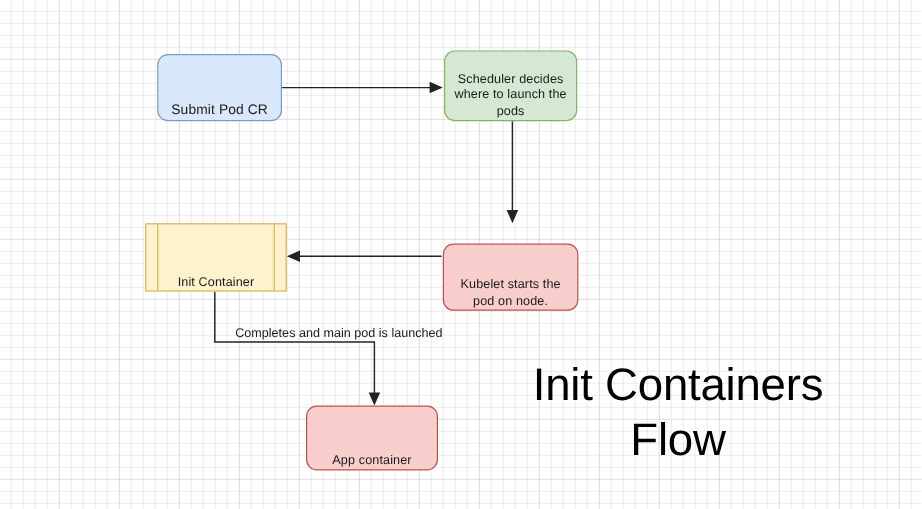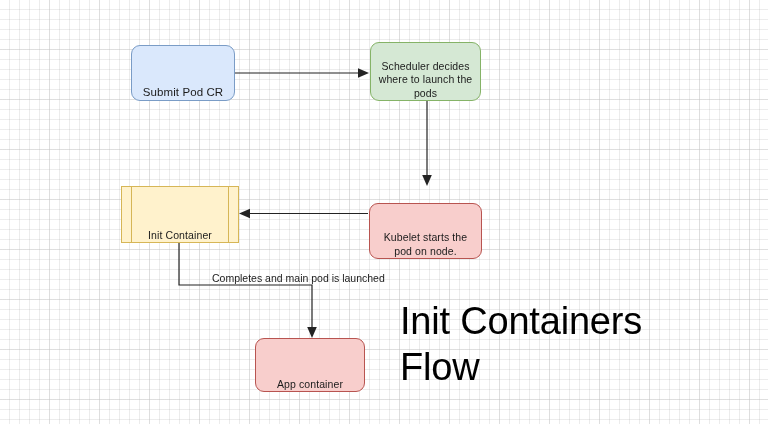--- a/index.html
+++ b/index.html
@@ -92,32 +92,31 @@
     fill: none;
     stroke: #232323;
     stroke-width: 1.2px;
   }
   .edge-head { fill: #232323; }
   .edge-label {
     position: absolute;
     font-size: 10.5px;
     color: #1b1b1b;
     white-space: nowrap;
-    margin-left: 16px;
   }
   #edge-label-completes {
     left: 196px;
     top: 272px;
   }
   #title {
     position: absolute;
     left: 400px;
     top: 298px;
     width: 330px;
-    text-align: left;
+    text-align: center;
     font-size: 38px;
     line-height: 1.22;
     color: #000000;
     white-space: pre-line;
     letter-spacing: -0.2px;
   }
 </style>
 </head>
 <body>
 

